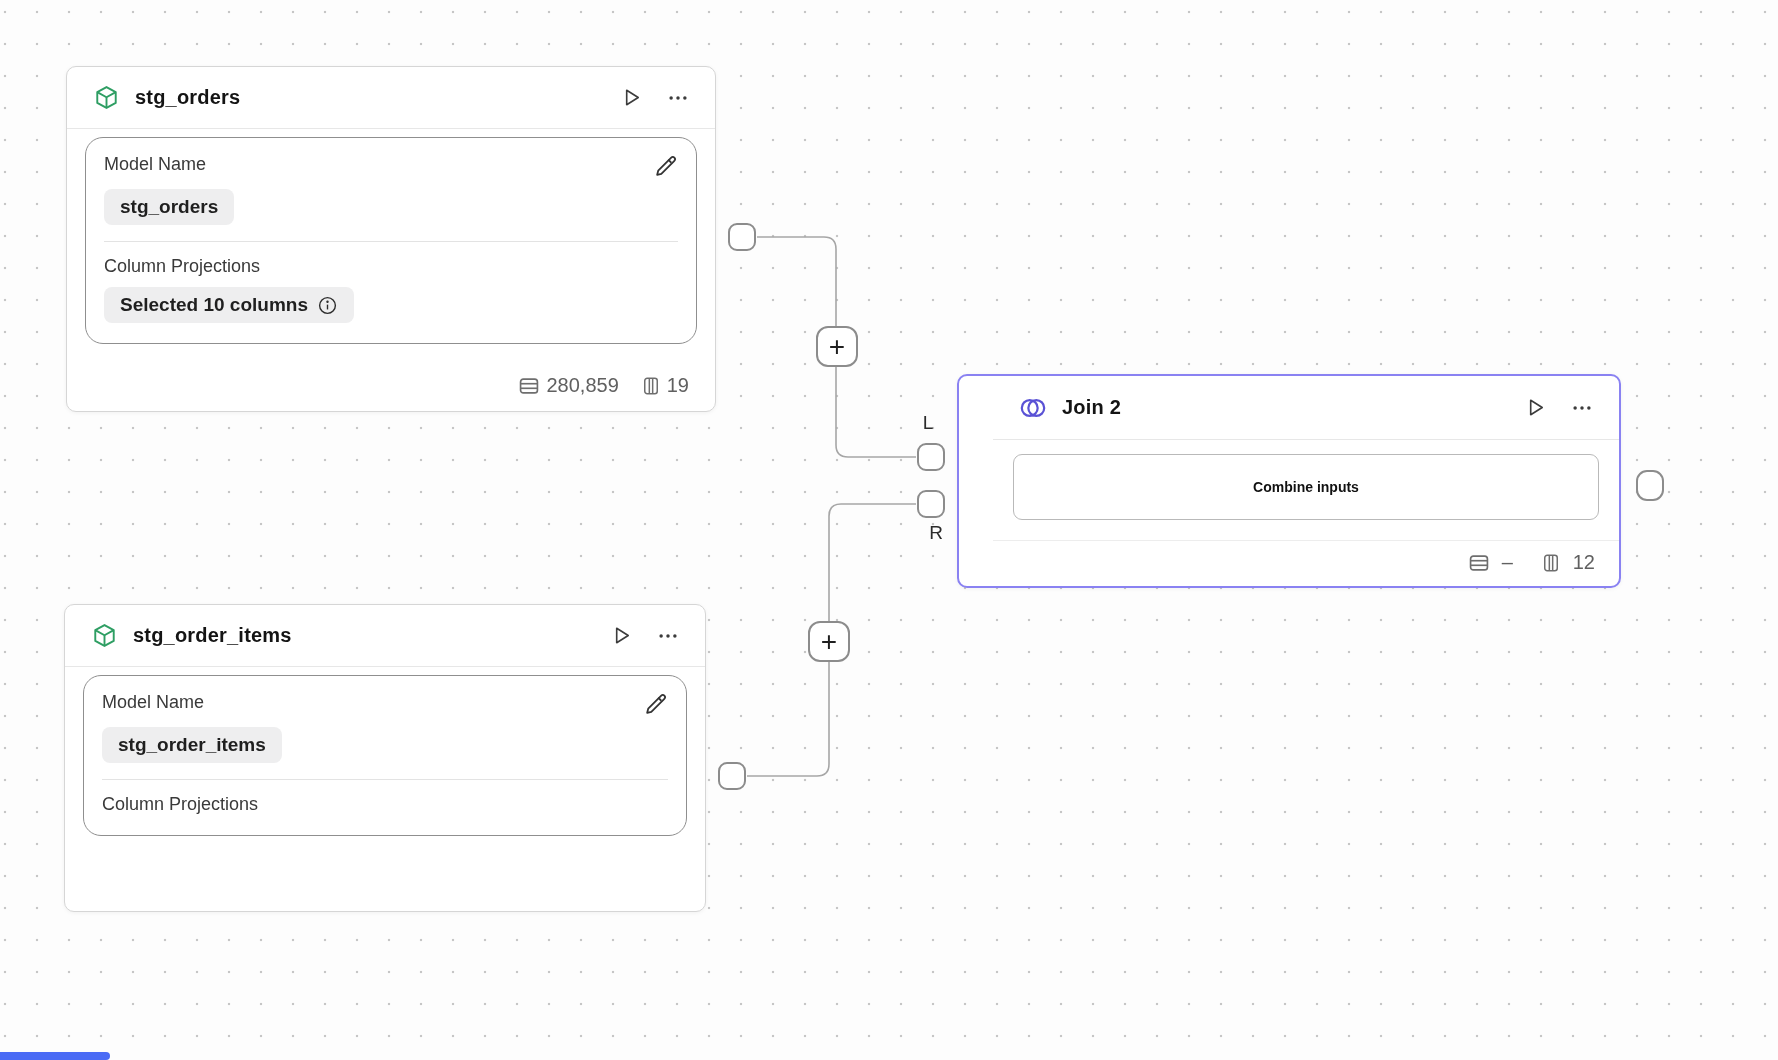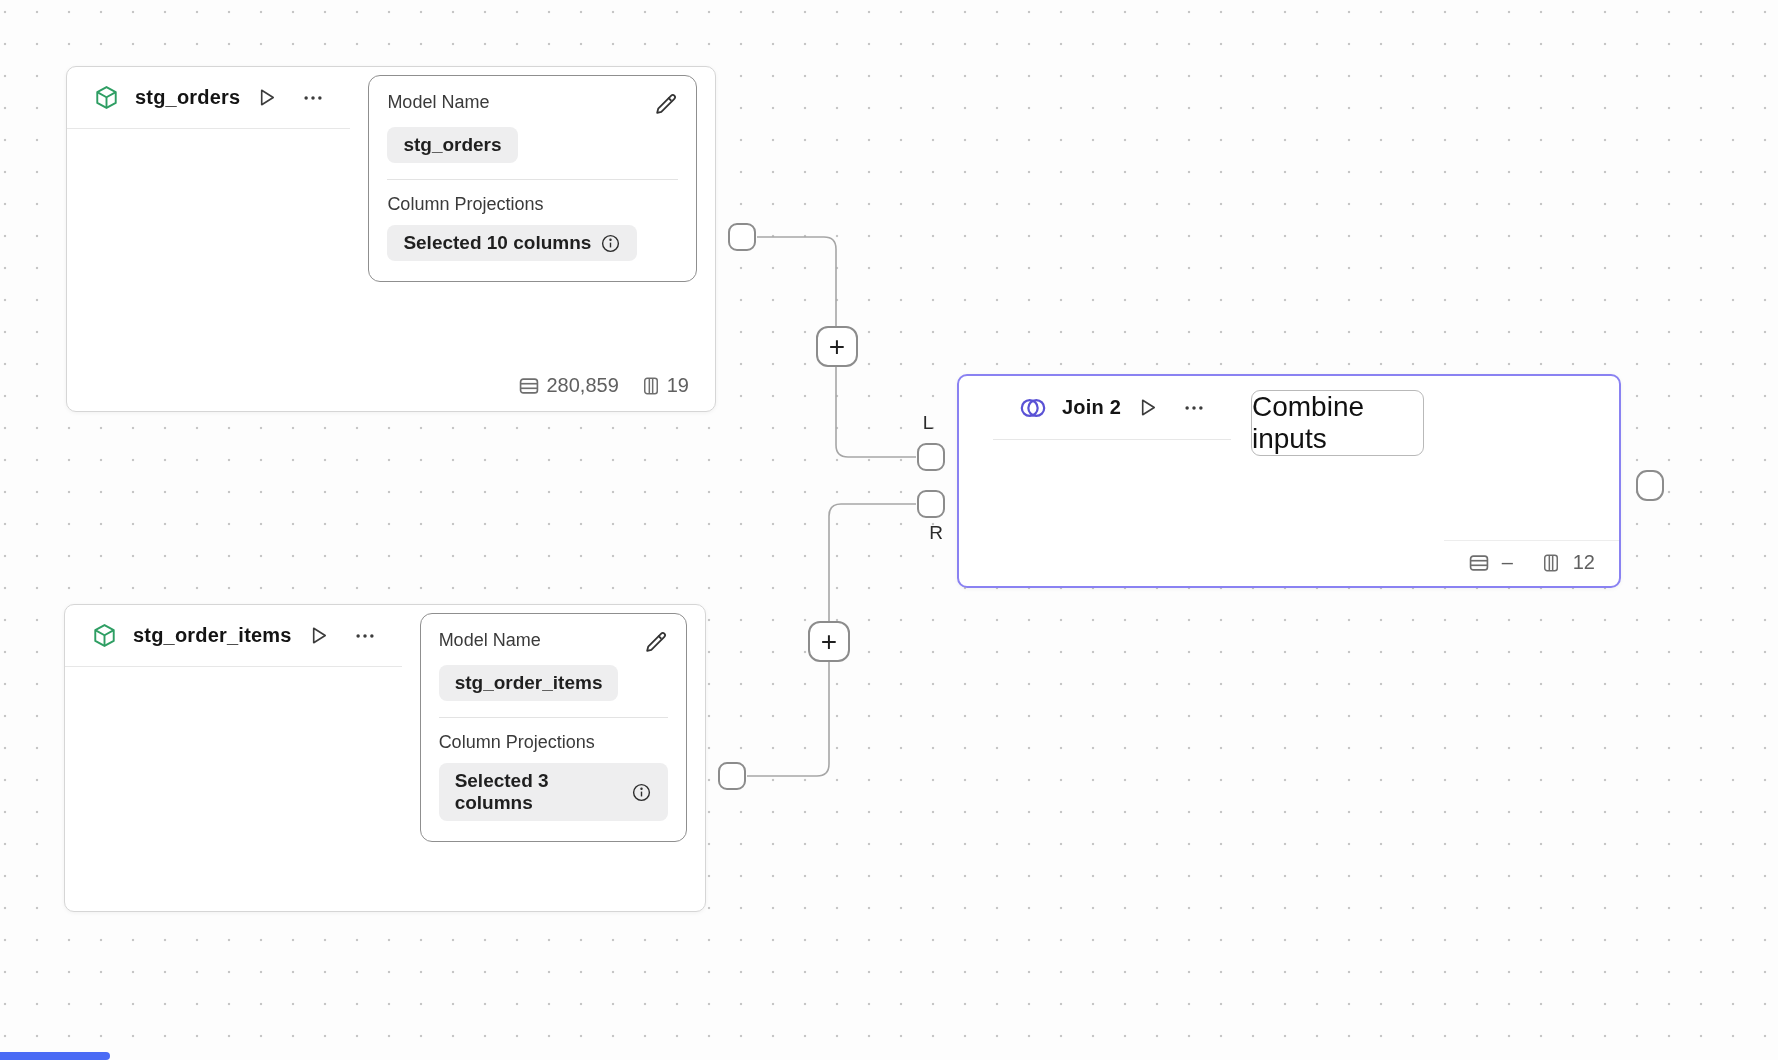--- a/index.html
+++ b/index.html
@@ -17,21 +17,21 @@
   }
   .edges { position: absolute; left: 0; top: 0; z-index: 1; }
   .edge { fill: none; stroke: #a6a6a6; stroke-width: 1.6px; }
 
   .node {
     position: absolute; z-index: 2;
     background: #ffffff;
     border: 1px solid #d6d6d6;
     border-radius: 10px;
     box-shadow: 0 1px 4px rgba(0,0,0,0.05);
-    display: flex; 
+    display: flex; flex-direction: column;
   }
   .node.join-node { border: 2px solid #8a82f2; }
 
   .node-header {
     display: flex; align-items: center; gap: 15px;
     height: 62px; padding: 0 26px;
     border-bottom: 1px solid #e7e7e7;
     flex: none;
   }
   .join-node .node-header { height: 64px; }
@@ -44,21 +44,21 @@
   .icon { display: inline-flex; align-items: center; justify-content: center; }
   .icon svg { display: block; }
   .clickable { cursor: pointer; }
 
   .node-body {
     flex: 1; display: flex; flex-direction: column;
     padding: 8px 18px 14px;
   }
   .inner-card {
     border: 1px solid #8f8f8f;
-    border-radius: 12px;
+    border-radius: 18px;
     background: #fff;
     padding: 16px 18px 20px;
   }
   .field-row {
     display: flex; align-items: flex-start; justify-content: space-between;
   }
   .field-label { font-size: 18px; color: #3a3a3a; }
   .chip {
     display: inline-flex; align-items: center; gap: 9px;
     margin-top: 10px;
@@ -78,21 +78,21 @@
   }
   .node-stats .gap-left { margin-left: 16px; }
 
   .join-body { flex: 1; display: flex; flex-direction: column; padding: 14px 20px 0; }
   .combine-btn {
     height: 66px;
     border: 1px solid #b9b9b9;
     border-radius: 9px;
     background: #fff;
     display: flex; align-items: center; justify-content: center;
-    font-size: 28px; font-weight: 400; color: #111;
+    font-size: 14px; font-weight: 700; color: #111;
     cursor: pointer;
   }
   .join-footer {
     margin-top: auto;
     border-top: 1px solid #ededed;
     padding: 10px 24px 12px;
     display: flex; align-items: center; justify-content: flex-end;
     gap: 12px; color: #606060; font-size: 20px;
   }
   .join-footer .gap-left { margin-left: 16px; }
@@ -246,30 +246,20 @@
             </svg>
           </span>
         </div>
         <div class="chip clickable">
           <span>stg_order_items</span>
         </div>
         <div class="card-divider"></div>
         <div class="field-row">
           <span class="field-label">Column Projections</span>
         </div>
-        <div class="chip clickable">
-          <span>Selected 3 columns</span>
-          <span class="icon">
-            <svg width="21" height="21" viewBox="0 0 24 24" fill="none" stroke="#2c2c2c" stroke-width="1.6">
-              <circle cx="12" cy="12" r="9"></circle>
-              <line x1="12" y1="11" x2="12" y2="16.5"></line>
-              <circle cx="12" cy="7.8" r="0.6" fill="#2c2c2c"></circle>
-            </svg>
-          </span>
-        </div>
       </div>
     </div>
   </div>
 
   <div class="node join-node" style="left:957px; top:374px; width:664px; height:214px;padding-left:34px;">
     <div class="node-header">
       <span class="icon">
         <svg width="28" height="28" viewBox="0 0 24 24" fill="none" stroke="#5a52d5" stroke-width="1.9">
           <circle cx="9.2" cy="12" r="6.8"></circle>
           <circle cx="14.8" cy="12" r="6.8"></circle>

